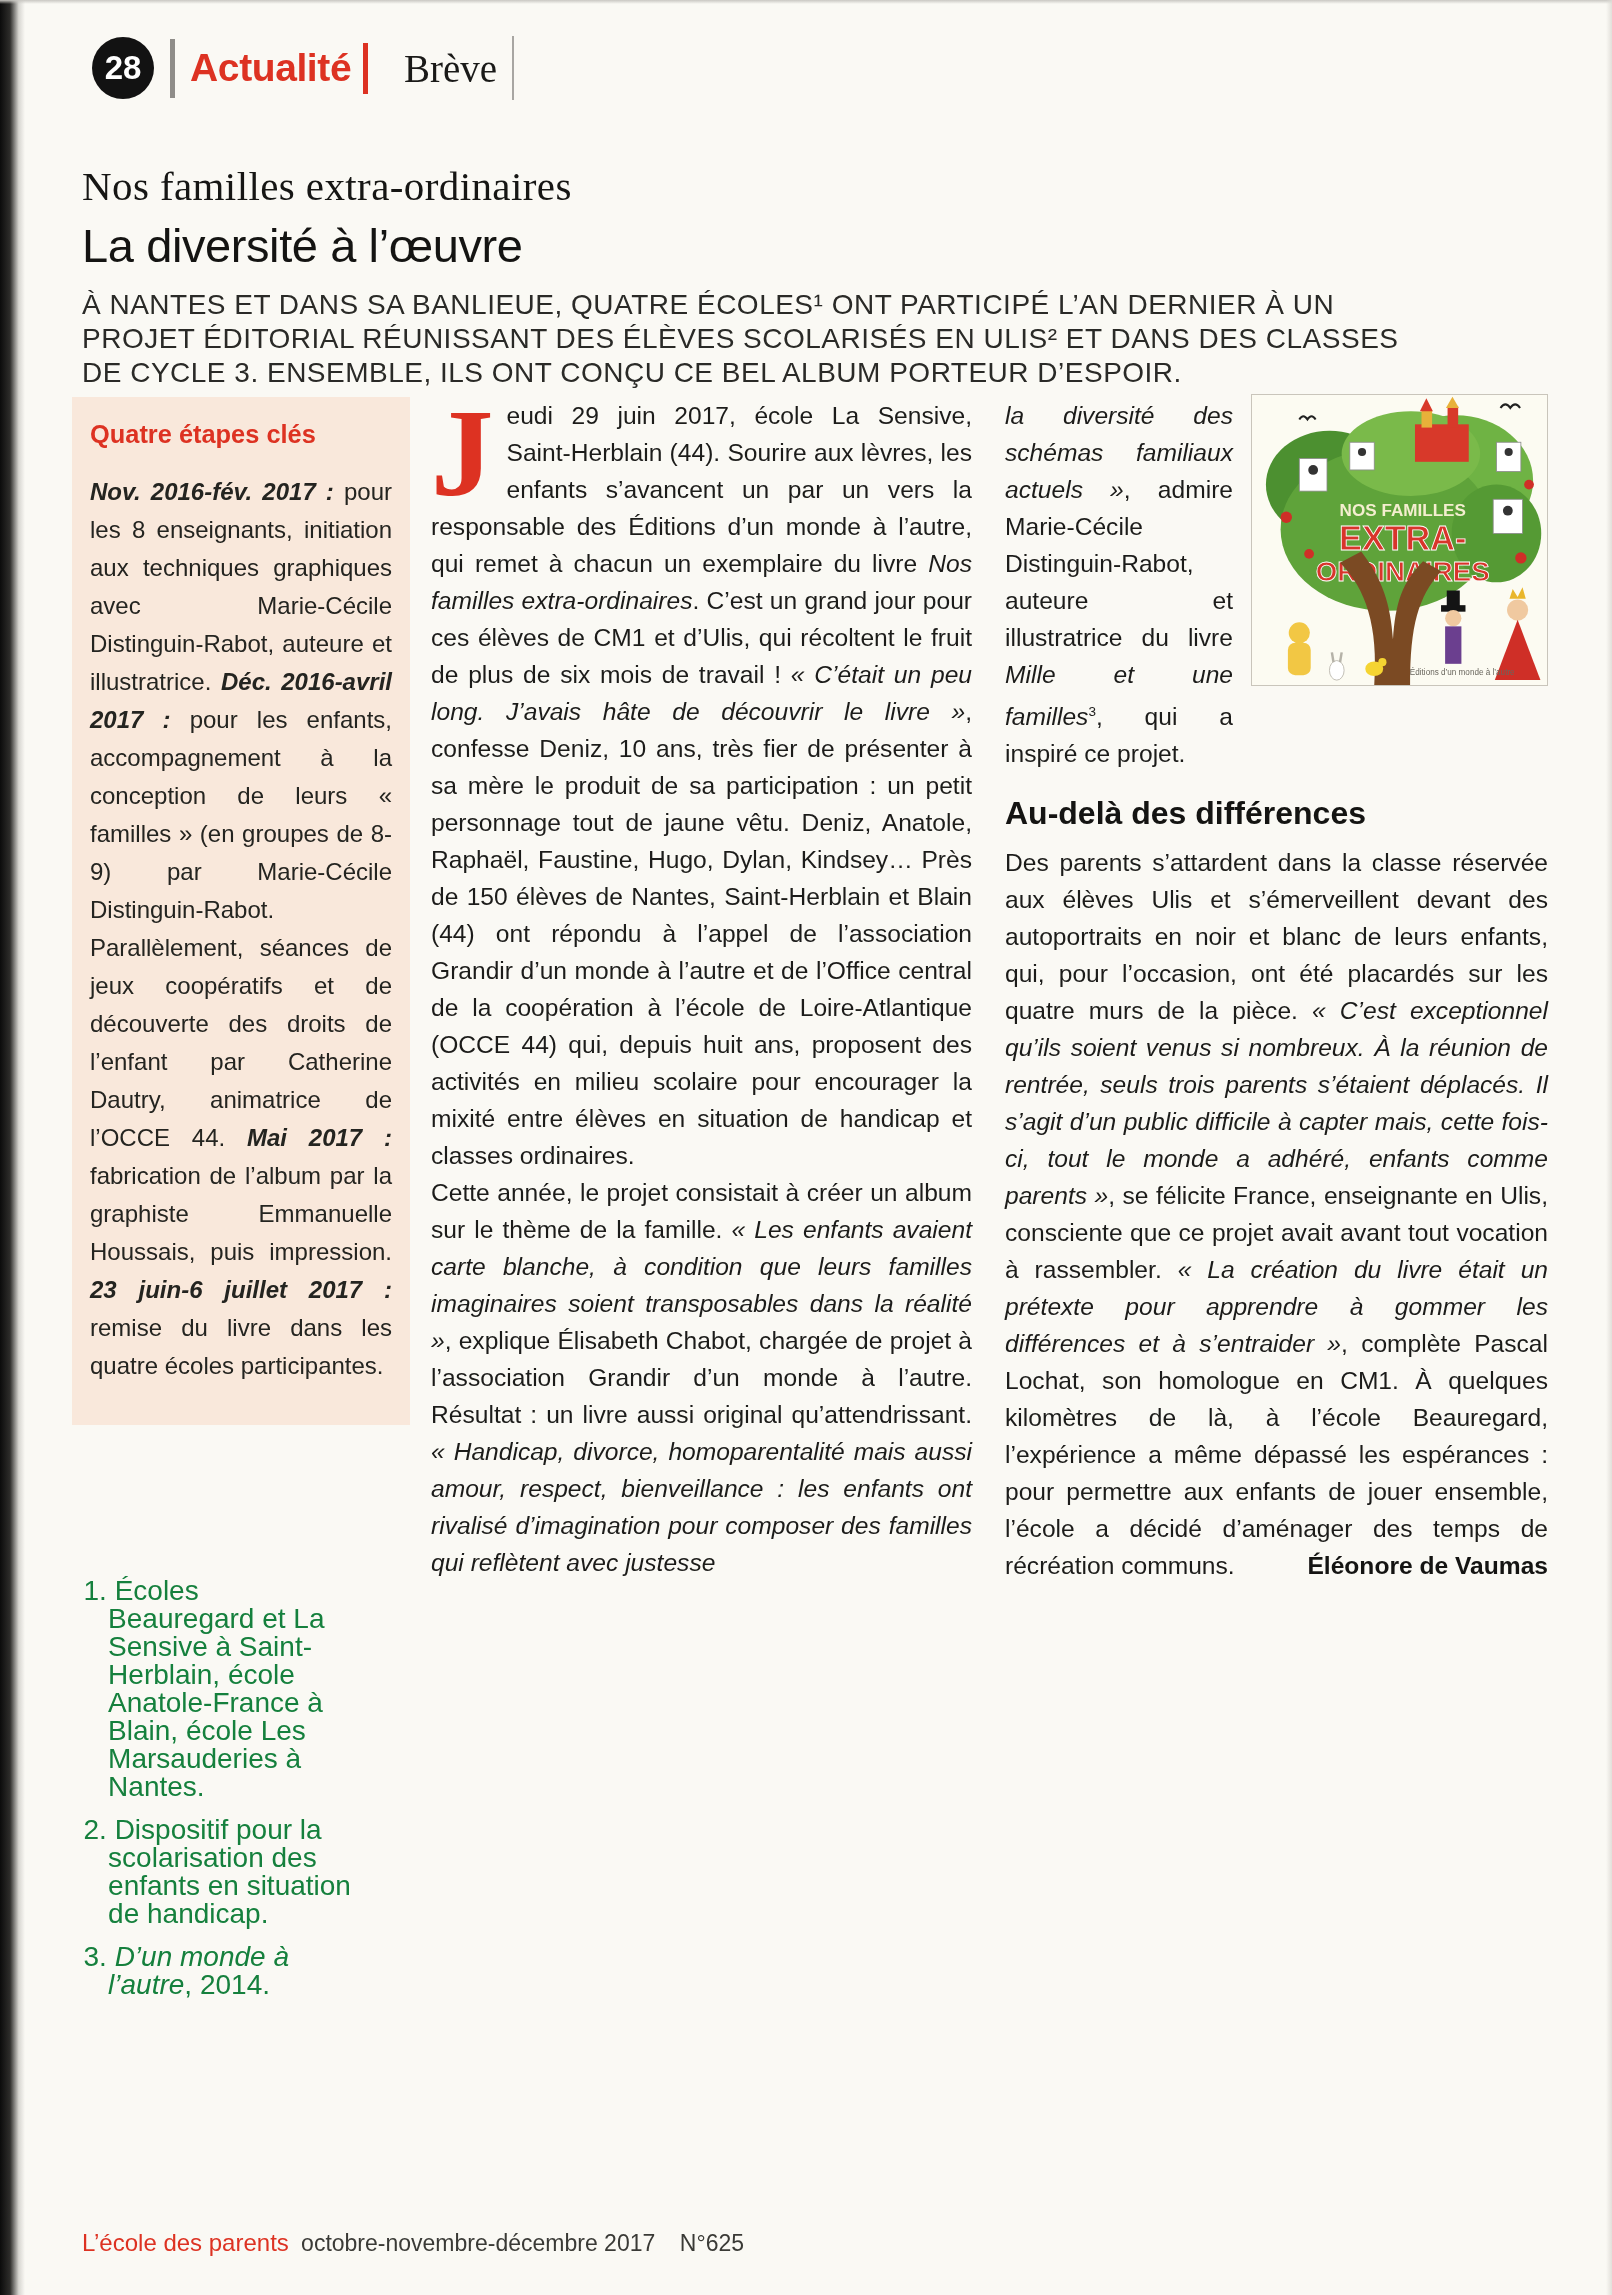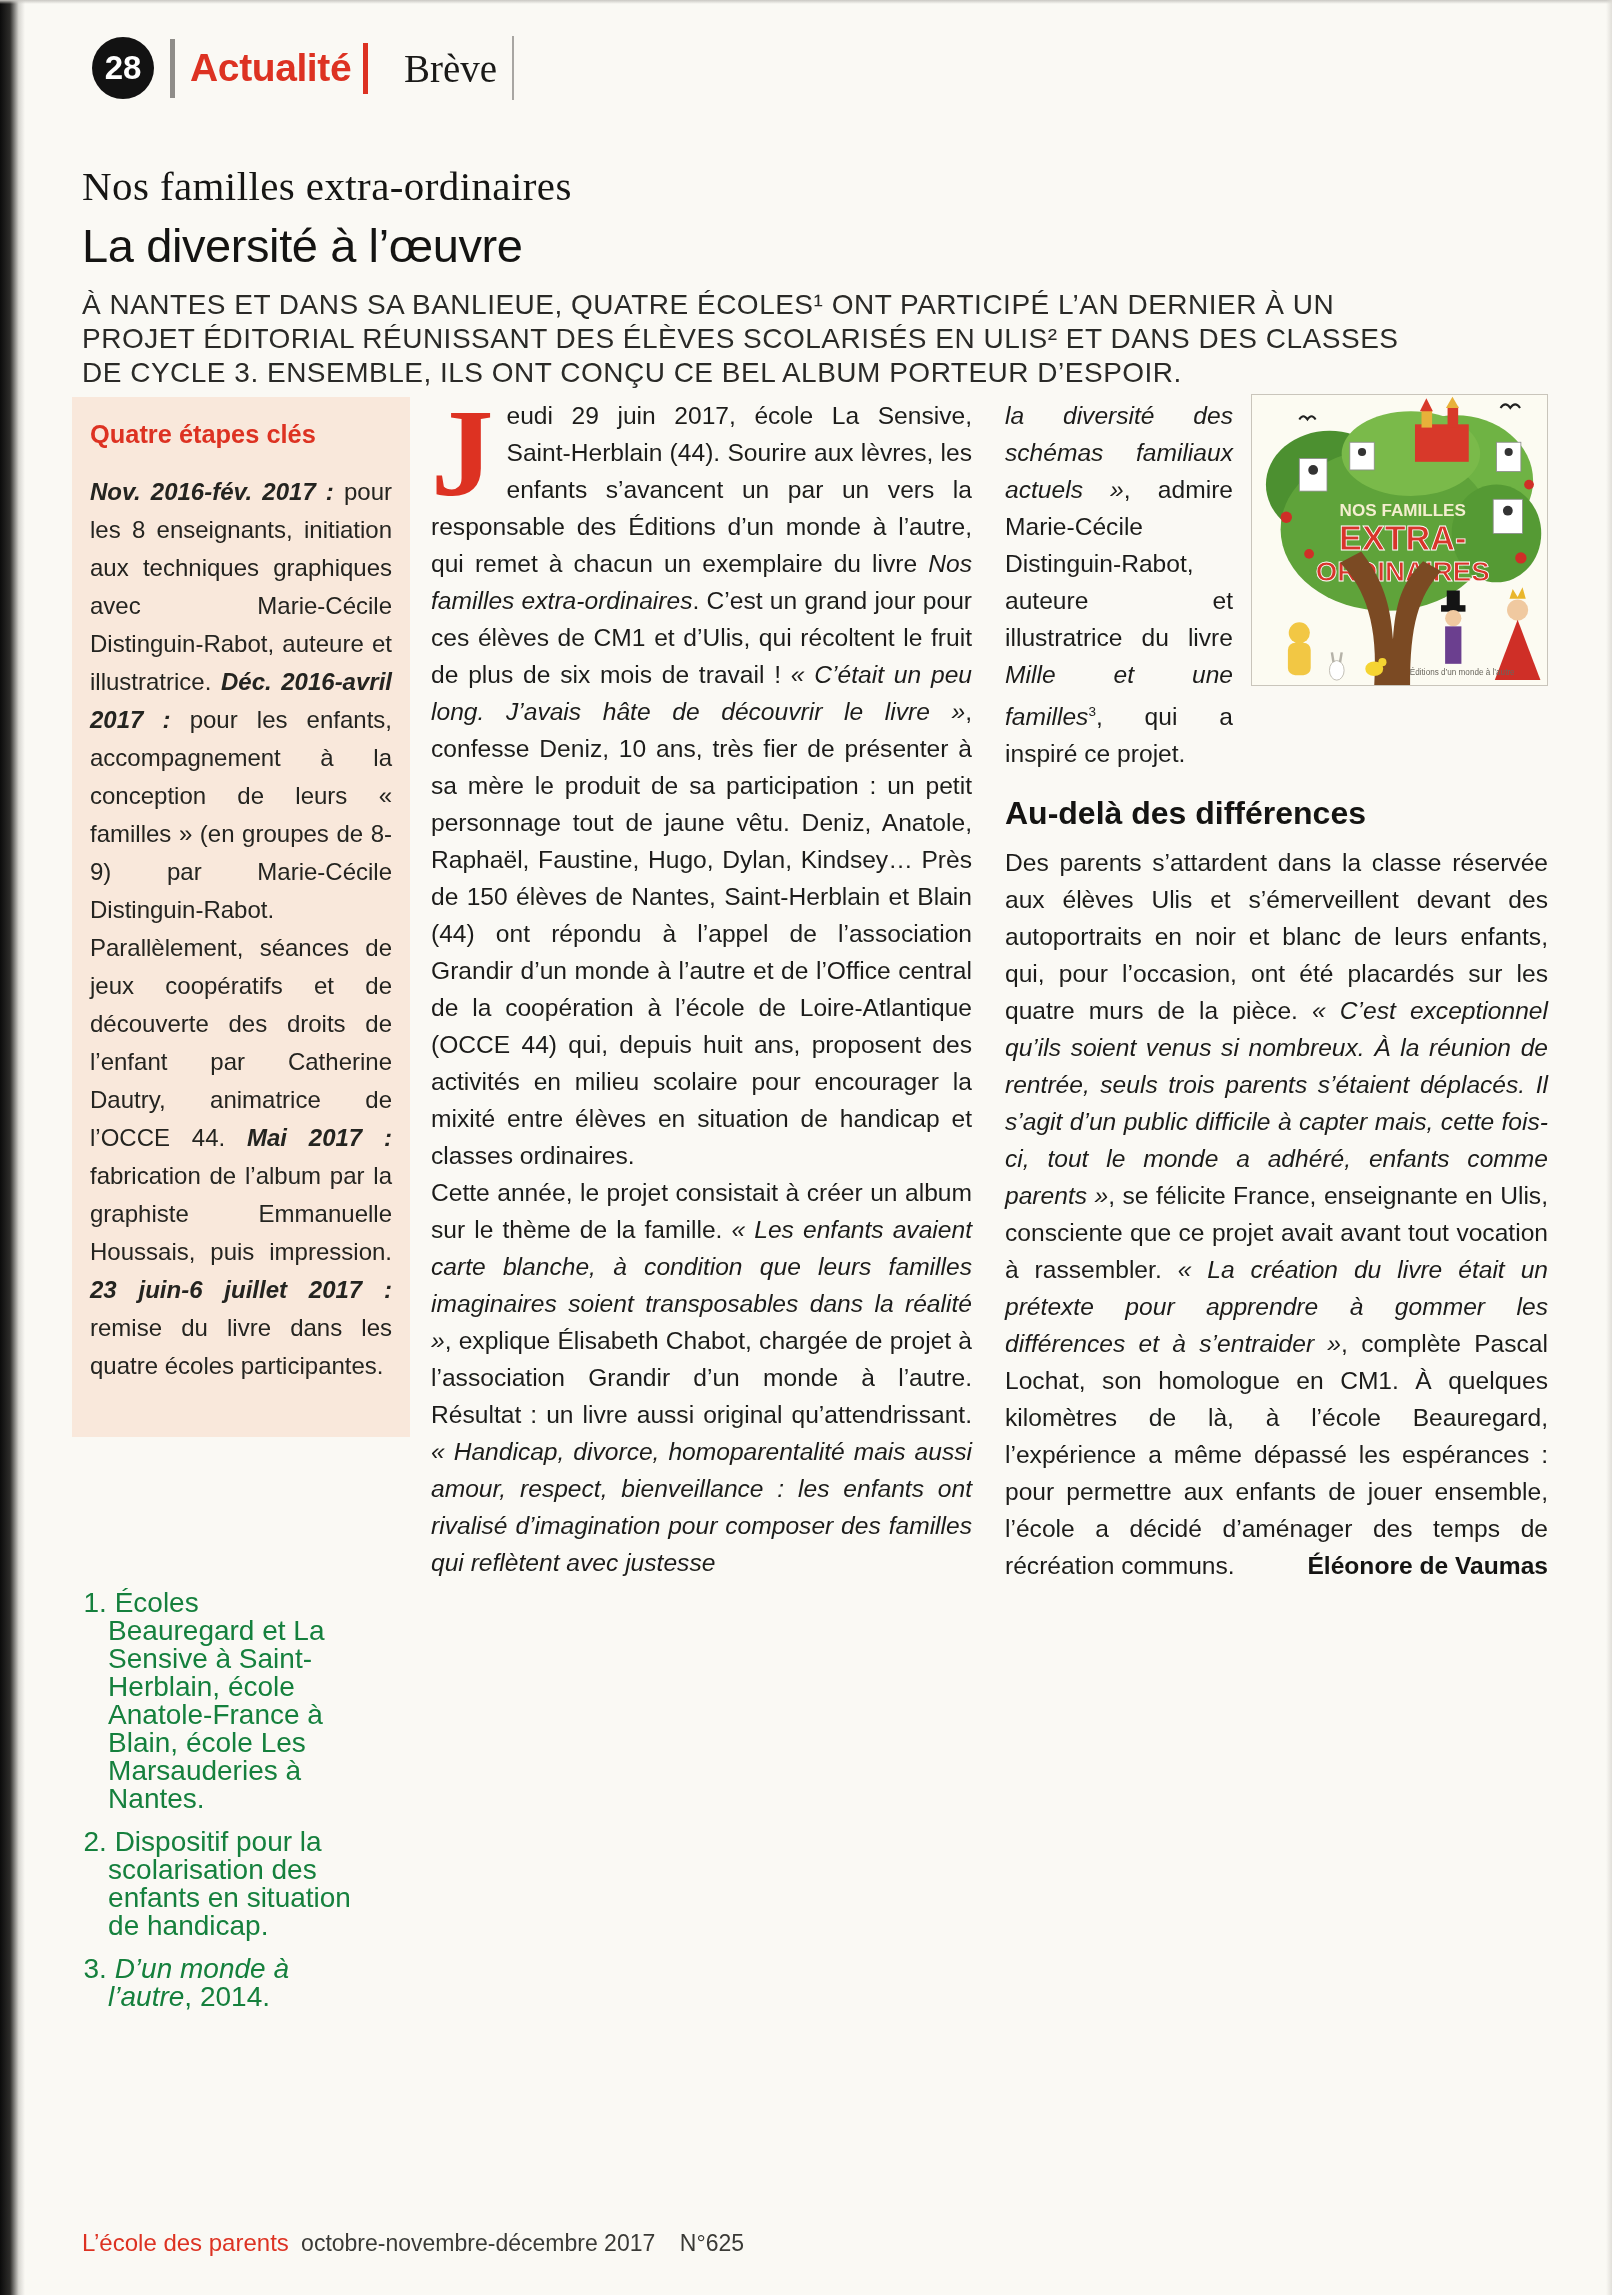--- a/index.html
+++ b/index.html
@@ -40,21 +40,21 @@
   
   .columns{position:absolute;left:72px;top:397px;width:1475px;display:flex;align-items:flex-start;}
   .col1{width:338px;flex:none;}
   .col2{width:541px;flex:none;margin-left:21px;}
   .col3{width:543px;flex:none;margin-left:33px;position:relative;}
 
   .body-text{font-size:24.6px;line-height:37px;text-align:justify;color:var(--ink);hyphens:auto;}
   .body-text p{margin:0;}
 
   
-  .keybox{background:var(--sidebar-bg);padding:23px 18px 28px;}
+  .keybox{background:var(--sidebar-bg);padding:23px 18px 16px;}
   .keybox-title{color:var(--red);font-size:25.4px;font-weight:bold;margin:0 0 14.8px;}
   .keybox-text{font-size:24px;line-height:38px;text-align:justify;color:#242420;hyphens:auto;}
 
   .footnotes{margin-top:152px;padding-left:11.5px;width:279px;}
   .footnotes p{font-size:28px;line-height:28px;margin:0 0 14.8px;color:#15803d;
     padding-left:24.6px;text-indent:-24.6px;}
 
   .dropcap{float:left;font-family:"Liberation Serif",serif;font-weight:bold;
     font-size:125px;line-height:98px;color:var(--red);margin:6.6px 13px 0 0;}
 

